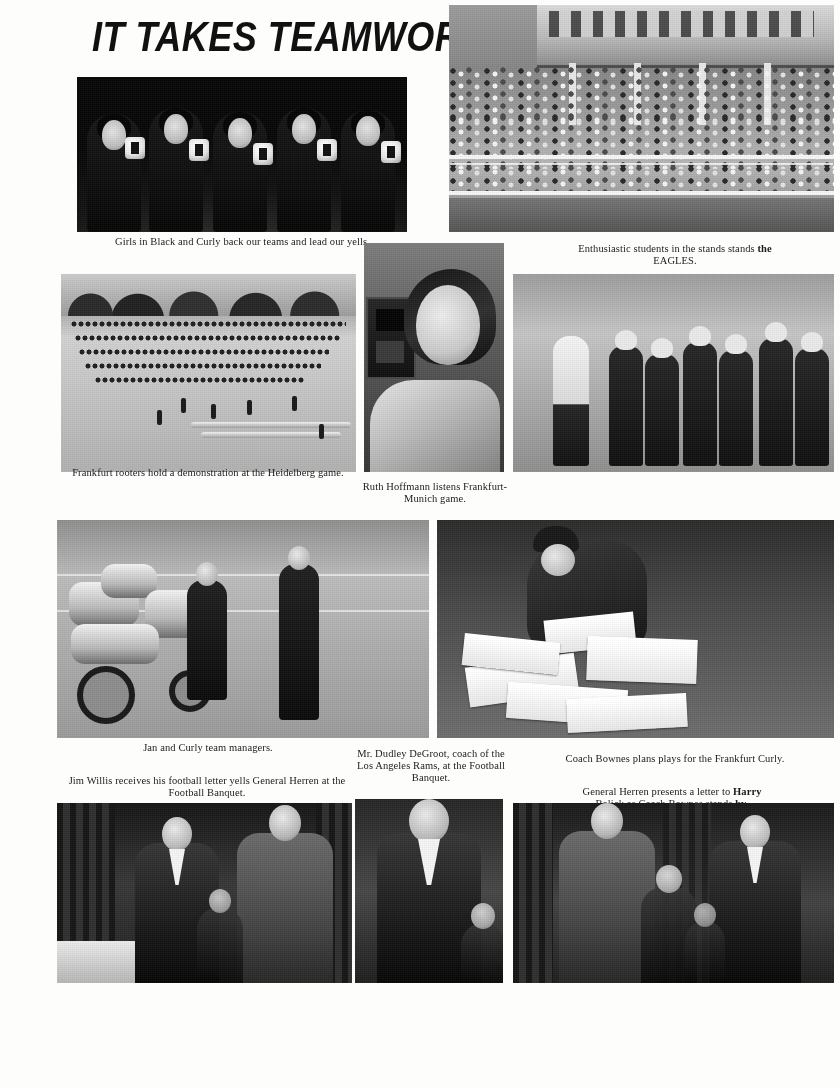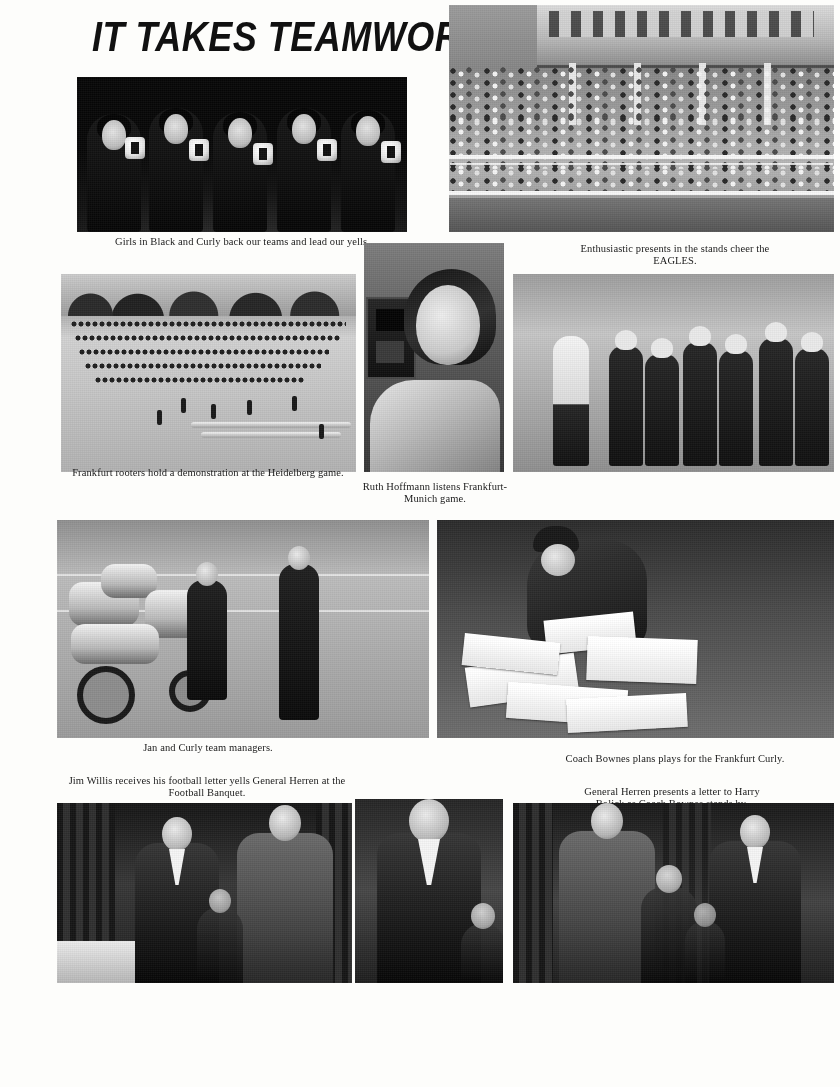--- a/index.html
+++ b/index.html
@@ -56,21 +56,21 @@
   
   .caption {
     position: absolute;
     font-family: "Liberation Serif", serif;
     font-size: 10.5px;
     line-height: 12px;
     text-align: center;
     color: #1b1b1b;
     letter-spacing: 0.1px;
   }
-  .caption b { font-weight: normal; }
+  .caption b { font-weight: bold; }
 
   
 
   
   #photo-cheerleaders {
     background:
       radial-gradient(ellipse 120% 80% at 50% 120%, #3a3a3a 0%, #161616 60%, #0d0d0d 100%);
   }
   .cheer-figure {
     position: absolute;
@@ -416,21 +416,21 @@
     <div class="rail" style="top:150px;"></div>
     <div class="crowd-band" style="top:160px; height:30px;"></div>
     <div class="rail" style="top:186px;"></div>
     <div class="field-strip"></div>
     <div class="grain"></div>
   </div>
 
   <div class="caption" style="left:95px; top:236px; width:295px;">Girls in Black and Curly back our teams and lead our yells.</div>
 
   <div class="caption" style="left:520px; top:243px; width:310px;">
-    <span>Enthusiastic presents in the stands cheer </span><b>the</b><br>
+    <span>Enthusiastic students in the stands stands </span><b>the</b><br>
     <span>EAGLES.</span>
   </div>
 
   <div class="photo" id="photo-field" style="left:61px; top:274px; width:295px; height:198px;">
     <div class="tree-line"></div>
     <div class="crowd-line" style="left:10px; top:44px; width:275px;"></div>
     <div class="crowd-line" style="left:14px; top:58px; width:266px;"></div>
     <div class="crowd-line" style="left:18px; top:72px; width:250px;"></div>
     <div class="crowd-line" style="left:24px; top:86px; width:236px;"></div>
     <div class="crowd-line" style="left:34px; top:100px; width:210px;"></div>
@@ -508,20 +508,21 @@
     <div class="paper" style="left:70px; top:166px; width:120px; height:36px; transform:rotate(4deg);"></div>
     <div class="paper" style="left:130px; top:176px; width:120px; height:34px; transform:rotate(-3deg);"></div>
     <div class="paper" style="left:108px; top:96px; width:90px; height:34px; transform:rotate(-6deg);"></div>
     <div class="paper" style="left:26px; top:118px; width:96px; height:32px; transform:rotate(6deg);"></div>
     <div class="paper" style="left:150px; top:118px; width:110px; height:44px; transform:rotate(2deg);"></div>
     <div class="grain"></div>
   </div>
 
   <div class="caption" style="left:78px; top:742px; width:260px;">Jan and Curly team managers.</div>
 
+  <div class="caption" style="left:357px; top:748px; width:148px;">Mr. Dudley DeGroot, coach of the Los Angeles Rams, at the Football Banquet.</div>
 
   <div class="caption" style="left:525px; top:753px; width:300px;">Coach Bownes plans plays for the Frankfurt Curly.</div>
 
   <div class="caption" style="left:62px; top:775px; width:290px;">Jim Willis receives his football letter yells General Herren at the Football Banquet.</div>
 
   <div class="caption" style="left:516px; top:786px; width:312px;">
     <span>General Herren presents a letter to </span><b>Harry</b><br>
     <span>Bolick as Coach Bownes stands </span><b>by.</b>
   </div>
 

